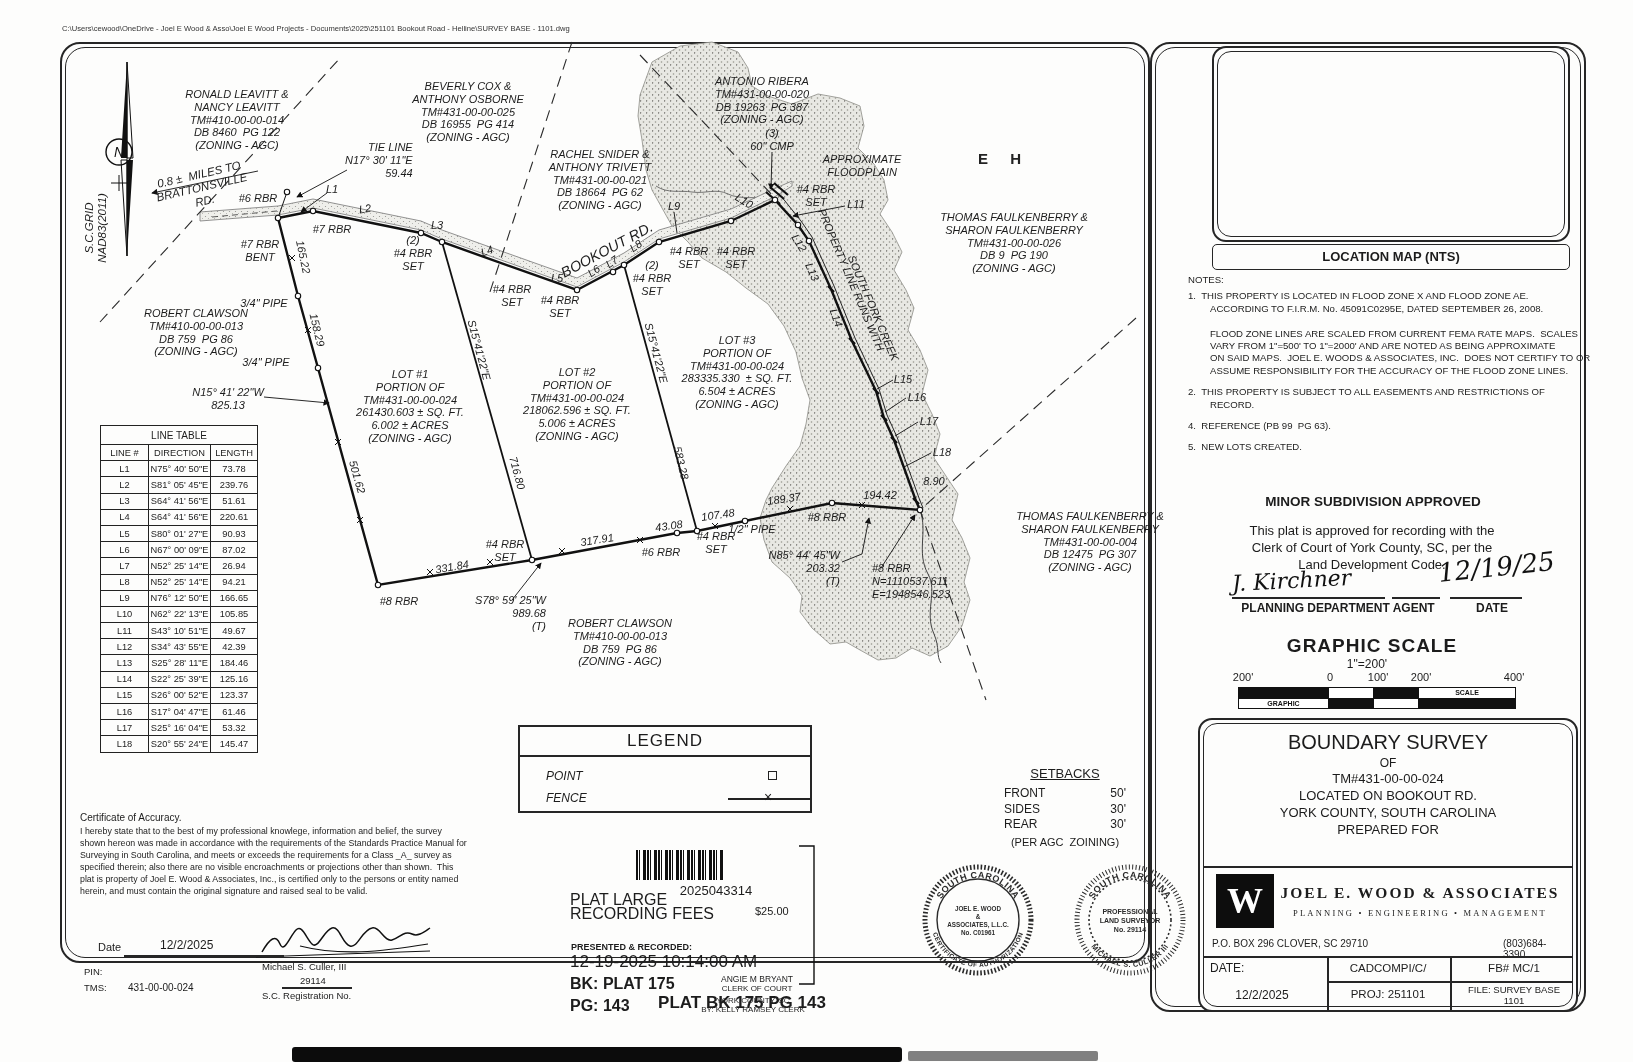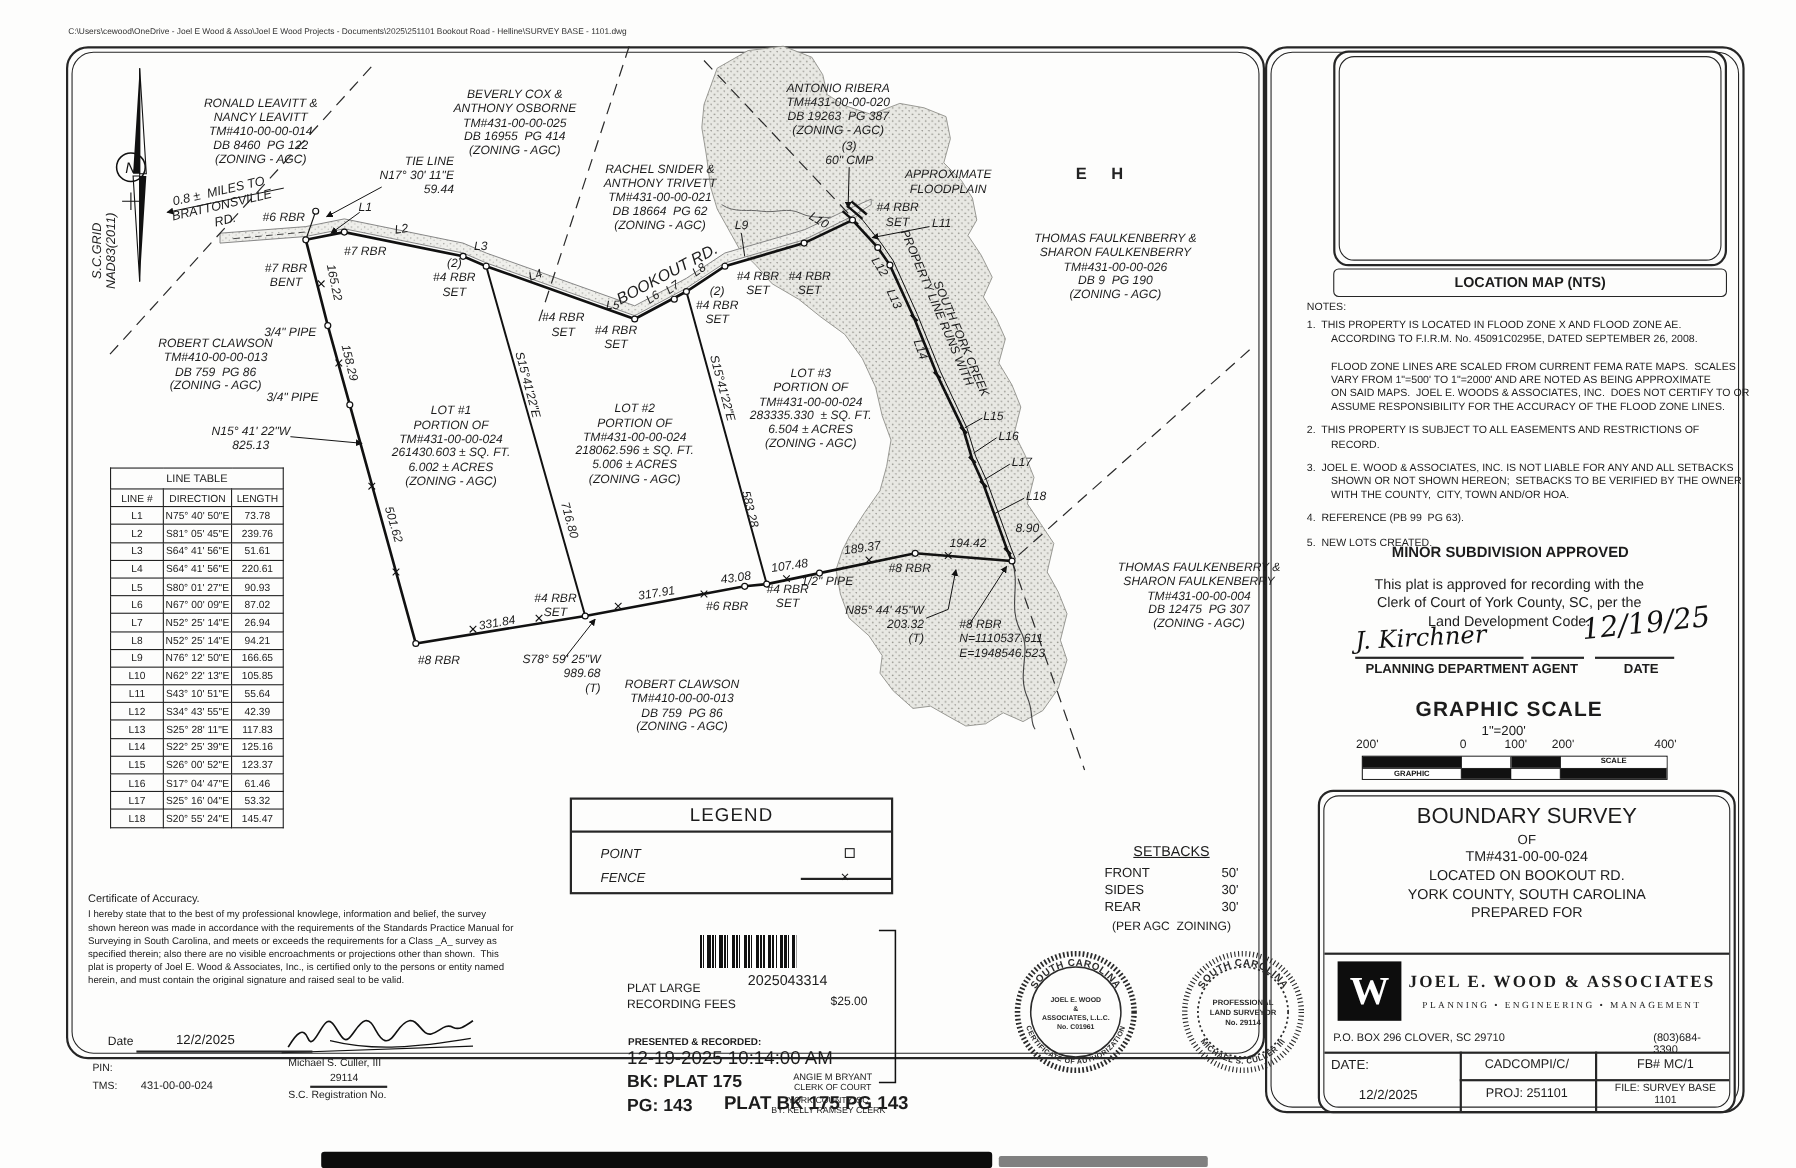--- a/index.html
+++ b/index.html
@@ -337,23 +337,20 @@
   <div class="nh">NOTES:</div>
   <div class="note">1.  THIS PROPERTY IS LOCATED IN FLOOD ZONE X AND FLOOD ZONE AE.
 ACCORDING TO F.I.R.M. No. 45091C0295E, DATED SEPTEMBER 26, 2008.
 
 FLOOD ZONE LINES ARE SCALED FROM CURRENT FEMA RATE MAPS.  SCALES
 VARY FROM 1"=500' TO 1"=2000' AND ARE NOTED AS BEING APPROXIMATE
 ON SAID MAPS.  JOEL E. WOODS &amp; ASSOCIATES, INC.  DOES NOT CERTIFY TO OR
 ASSUME RESPONSIBILITY FOR THE ACCURACY OF THE FLOOD ZONE LINES.</div>
   <div class="note">2.  THIS PROPERTY IS SUBJECT TO ALL EASEMENTS AND RESTRICTIONS OF
 RECORD.</div>
-  <div class="note">3.  JOEL E. WOOD &amp; ASSOCIATES, INC. IS NOT LIABLE FOR ANY AND ALL SETBACKS
-SHOWN OR NOT SHOWN HEREON;  SETBACKS TO BE VERIFIED BY THE OWNER
-WITH THE COUNTY,  CITY, TOWN AND/OR HOA.</div>
   <div class="note">4.  REFERENCE (PB 99  PG 63).</div>
   <div class="note">5.  NEW LOTS CREATED.</div>
 </div>
 
 <div class="abs appr" style="left:1373px;top:494px;transform:translateX(-50%);font-weight:bold;font-size:13.5px">MINOR SUBDIVISION APPROVED</div>
 <div class="abs appr" style="left:1372px;top:522px;transform:translateX(-50%);font-size:13px;line-height:17px;text-align:center;white-space:pre">This plat is approved for recording with the
 Clerk of Court of York County, SC, per the
 Land Development Code.</div>
 <div class="script" style="left:1232px;top:568px;font-size:22px;transform:rotate(-3deg)">J. Kirchner</div>
 <div class="script" style="left:1438px;top:552px;font-size:26px;transform:rotate(-6deg)">12/19/25</div>
@@ -433,21 +430,21 @@
         <div style="display: flex; justify-content: space-between;">
           <span>REAR</span>
           <span>30'</span>
         </div>
       </div>
   <div style="text-align:center;font-size:11px;margin-top:3px;white-space:pre">(PER AGC  ZOINING)</div>
 </div>
 
 <div class="barcode"></div>
 <div class="rec" style="left:716px;top:883px;transform:translateX(-50%);font-weight:normal;font-size:13px">2025043314</div>
-<div class="rec" style="left:570px;top:893px;font-size:11px;line-height:13.5px">PLAT LARGE
+<div class="rec" style="left:570px;top:893px;font-size:16px;line-height:13.5px">PLAT LARGE
 RECORDING FEES</div>
 <div class="rec" style="left:755px;top:905px;font-size:11px">$25.00</div>
 <div class="rec" style="left:571px;top:942px;font-size:9px;font-weight:600">PRESENTED &amp; RECORDED:</div>
 <div class="rec" style="left:570px;top:952px;font-size:17px">12-19-2025 10:14:00 AM</div>
 <div class="rec" style="left:570px;top:975px;font-size:16px;font-weight:bold">BK: PLAT 175</div>
 <div class="rec" style="left:570px;top:997px;font-size:16px;font-weight:bold">PG: 143</div>
 <div class="rec" style="left:757px;top:974px;transform:translateX(-50%);font-size:8.5px">ANGIE M BRYANT</div>
 <div class="rec" style="left:757px;top:984px;transform:translateX(-50%);font-size:8px">CLERK OF COURT</div>
 <div class="rec" style="left:753px;top:996px;transform:translateX(-50%);font-size:8px">YORK COUNTY, SC</div>
 <div class="rec" style="left:753px;top:1005px;transform:translateX(-50%);font-size:8px">BY: KELLY RAMSEY CLERK</div>
@@ -557,31 +554,31 @@
             <td>166.65</td>
           </tr>
           <tr>
             <td>L10</td>
             <td>N62° 22' 13"E</td>
             <td>105.85</td>
           </tr>
           <tr>
             <td>L11</td>
             <td>S43° 10' 51"E</td>
-            <td>55.64</td>
+            <td>49.67</td>
           </tr>
           <tr>
             <td>L12</td>
             <td>S34° 43' 55"E</td>
             <td>42.39</td>
           </tr>
           <tr>
             <td>L13</td>
             <td>S25° 28' 11"E</td>
-            <td>117.83</td>
+            <td>184.46</td>
           </tr>
           <tr>
             <td>L14</td>
             <td>S22° 25' 39"E</td>
             <td>125.16</td>
           </tr>
           <tr>
             <td>L15</td>
             <td>S26° 00' 52"E</td>
             <td>123.37</td>

